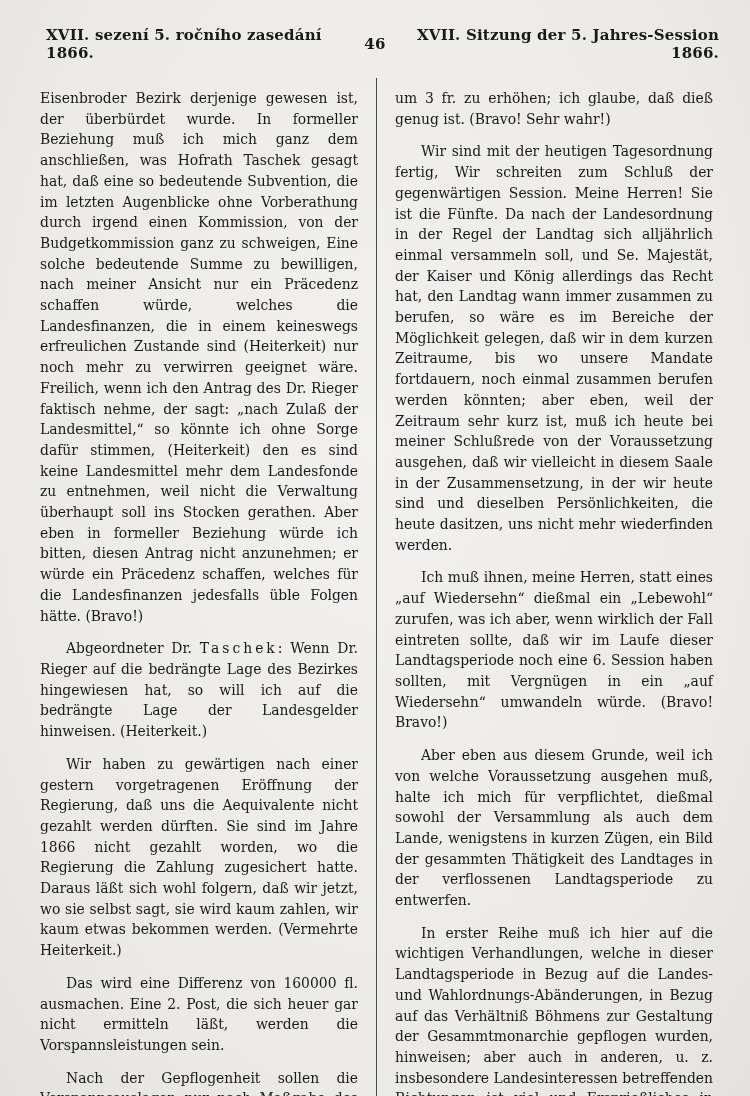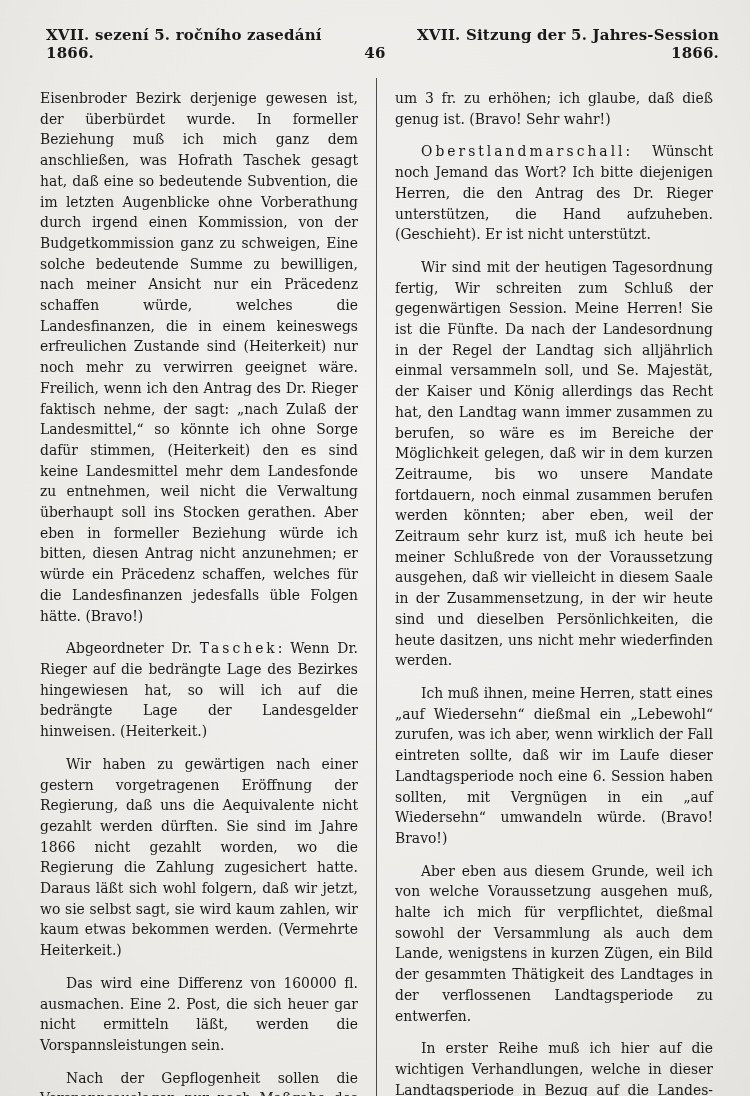--- a/index.html
+++ b/index.html
@@ -18,21 +18,21 @@
     position: relative;
     width: 750px;
     height: 1096px;
     background:
       radial-gradient(ellipse at 50% 40%, #f2f1ef 0%, #eceae7 70%, #e4e2de 100%);
     box-sizing: border-box;
     padding: 26px 25px 18px 28px;
   }
   .header {
     display: flex;
-    align-items: flex-end;
+    align-items: center;
     justify-content: space-between;
     font-weight: bold;
     font-size: 15px;
     letter-spacing: 0.2px;
     margin-bottom: 14px;
     padding: 0 6px 0 18px;
   }
   .header .h-left { width: 305px; }
   .header .h-num  { width: 40px; text-align: center; }
   .header .h-right{ width: 320px; text-align: right; }
@@ -73,21 +73,20 @@
         <p class="para"><span>Eisenbroder Bezirk derjenige gewesen ist, der überbürdet wurde. In formeller Beziehung muß ich mich ganz dem anschließen, was Hofrath Taschek gesagt hat, daß eine so bedeutende Subvention, die im letzten Augenblicke ohne Vorberathung durch irgend einen Kommission, von der Budgetkommission ganz zu schweigen, Eine solche bedeutende Summe zu bewilligen, nach meiner Ansicht nur ein Präcedenz schaffen würde, welches die Landesfinanzen, die in einem keineswegs erfreulichen Zustande sind (Heiterkeit) nur noch mehr zu verwirren geeignet wäre. Freilich, wenn ich den Antrag des Dr. Rieger faktisch nehme, der sagt: „nach Zulaß der Landesmittel,“ so könnte ich ohne Sorge dafür stimmen, (Heiterkeit) den es sind keine Landesmittel mehr dem Landesfonde zu entnehmen, weil nicht die Verwaltung überhaupt soll ins Stocken gerathen. Aber eben in formeller Beziehung würde ich bitten, diesen Antrag nicht anzunehmen; er würde ein Präcedenz schaffen, welches für die Landesfinanzen jedesfalls üble Folgen hätte. (Bravo!)</span></p>
         <p class="para indent"><span>Abgeordneter Dr. </span><span class="spaced">Taschek</span><span>: Wenn Dr. Rieger auf die bedrängte Lage des Bezirkes hingewiesen hat, so will ich auf die bedrängte Lage der Landesgelder hinweisen. (Heiterkeit.)</span></p>
         <p class="para indent"><span>Wir haben zu gewärtigen nach einer gestern vorgetragenen Eröffnung der Regierung, daß uns die Aequivalente nicht gezahlt werden dürften. Sie sind im Jahre 1866 nicht gezahlt worden, wo die Regierung die Zahlung zugesichert hatte. Daraus läßt sich wohl folgern, daß wir jetzt, wo sie selbst sagt, sie wird kaum zahlen, wir kaum etwas bekommen werden. (Vermehrte Heiterkeit.)</span></p>
         <p class="para indent"><span>Das wird eine Differenz von 160000 fl. ausmachen. Eine 2. Post, die sich heuer gar nicht ermitteln läßt, werden die Vorspannsleistungen sein.</span></p>
         <p class="para indent"><span>Nach der Gepflogenheit sollen die Vorspannsauslagen nur nach Maßgabe des Vorjahres genommen werden. Wir zahlen im Jahre 1325 die Vorspannsauslagen des Jahres 1866. Im Jahre 1866 haben wir die Summe, welche wir für das Jahr 1865 zahlen müssen, mit 33.000 fl. eingestellt.</span></p>
         <p class="para indent"><span>Wenn Sie, meine Herren, glauben, daß im heurigen Jahre der Vorspann nicht mehr als 33000 fl. erfordern wird, so muß ich das sanguinisch nennen.</span></p>
       </div>
     <div class="divider"></div>
     <div class="col">
         <p class="para"><span>um 3 fr. zu erhöhen; ich glaube, daß dieß genug ist. (Bravo! Sehr wahr!)</span></p>
-        <p class="para indent"><span class="spaced">Oberstlandmarschall</span><span>: Wünscht noch Jemand das Wort? Ich bitte diejenigen Herren, die den Antrag des Dr. Rieger unterstützen, die Hand aufzuheben. (Geschieht). Er ist nicht unterstützt.</span></p>
         <p class="para indent"><span>Wir sind mit der heutigen Tagesordnung fertig, Wir schreiten zum Schluß der gegenwärtigen Session. Meine Herren! Sie ist die Fünfte. Da nach der Landesordnung in der Regel der Landtag sich alljährlich einmal versammeln soll, und Se. Majestät, der Kaiser und König allerdings das Recht hat, den Landtag wann immer zusammen zu berufen, so wäre es im Bereiche der Möglichkeit gelegen, daß wir in dem kurzen Zeitraume, bis wo unsere Mandate fortdauern, noch einmal zusammen berufen werden könnten; aber eben, weil der Zeitraum sehr kurz ist, muß ich heute bei meiner Schlußrede von der Voraussetzung ausgehen, daß wir vielleicht in diesem Saale in der Zusammensetzung, in der wir heute sind und dieselben Persönlichkeiten, die heute dasitzen, uns nicht mehr wiederfinden werden.</span></p>
         <p class="para indent"><span>Ich muß ihnen, meine Herren, statt eines „auf Wiedersehn“ dießmal ein „Lebewohl“ zurufen, was ich aber, wenn wirklich der Fall eintreten sollte, daß wir im Laufe dieser Landtagsperiode noch eine 6. Session haben sollten, mit Vergnügen in ein „auf Wiedersehn“ umwandeln würde. (Bravo! Bravo!)</span></p>
         <p class="para indent"><span>Aber eben aus diesem Grunde, weil ich von welche Voraussetzung ausgehen muß, halte ich mich für verpflichtet, dießmal sowohl der Versammlung als auch dem Lande, wenigstens in kurzen Zügen, ein Bild der gesammten Thätigkeit des Landtages in der verflossenen Landtagsperiode zu entwerfen.</span></p>
         <p class="para indent"><span>In erster Reihe muß ich hier auf die wichtigen Verhandlungen, welche in dieser Landtagsperiode in Bezug auf die Landes- und Wahlordnungs-Abänderungen, in Bezug auf das Verhältniß Böhmens zur Gestaltung der Gesammtmonarchie gepflogen wurden, hinweisen; aber auch in anderen, u. z. insbesondere Landesinteressen betreffenden Richtungen ist viel und Ersprießliches in dieser Landtagsperiode geschehen.</span></p>
         <p class="para indent"><span>Ich hebe hievon nur das Wesentlichste hervor u. z. in Bezug auf die Anbahnung und Regelung der Autonomie, der Selbstverwaltung unseres Königreiches, das Gemeindegesetz sammt Wahlordnung, das Gesetz über Bezirksvertretungen; in Bezug auf die Förderung der Bodenkultur und des landwirthschaftlichen Kredits, die Errichtung der Hypothekenbank, die Umwandlung der Kontributionsfonde in landwirthschaftliche Vorschußkassen, die Begründung und Subventionirung von 2 landwirthschaftlichen höheren Lehranstalten, die Subventionirung der patriotisch ökonomischen Gesellschaft und mehrerer Ackerbauschulen die Begründung von Stiftungsplätzen an der Hufbeschlag und Veterinärschule in Wien, die begründete Bitte an die hohe Regierung um Einführung des Tabakbaues in Böhmen, die Subventionirung der land- und forstwirthschaftlichen Statistik, die Gesetzgebung wegen Aufhebung der</span></p>
       </div>
   </div>
 </div>
 
 </body></html>

